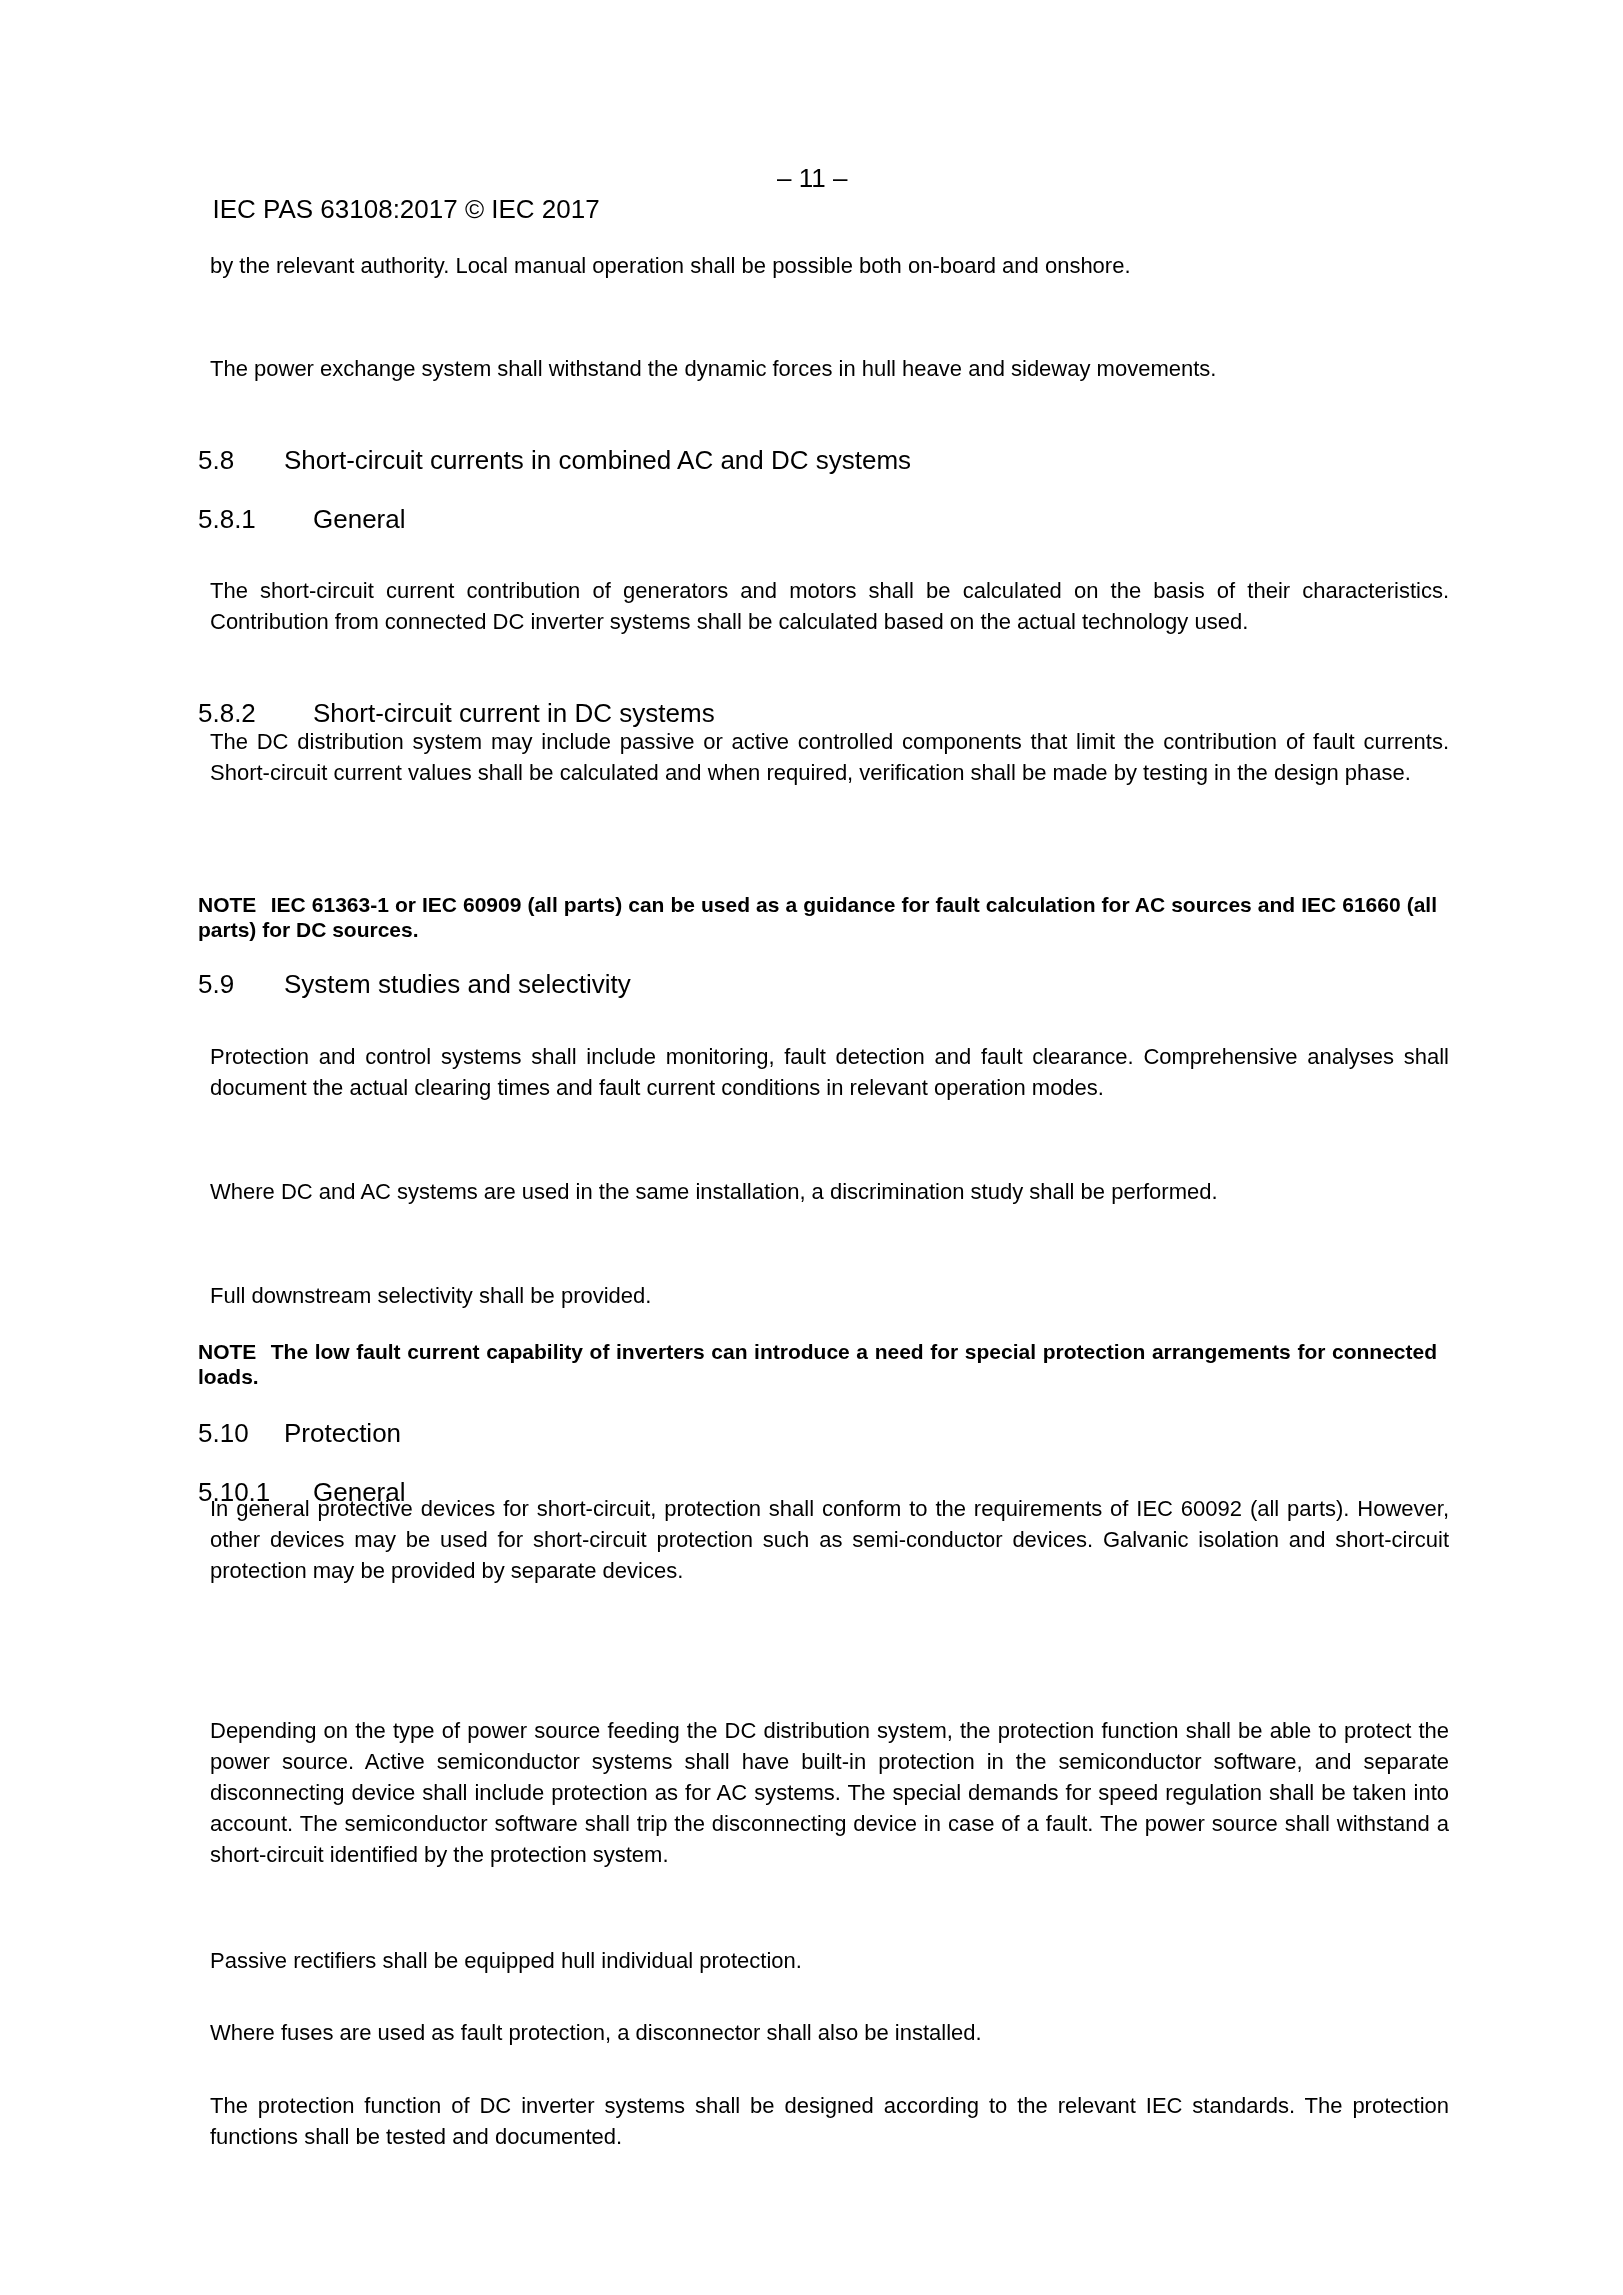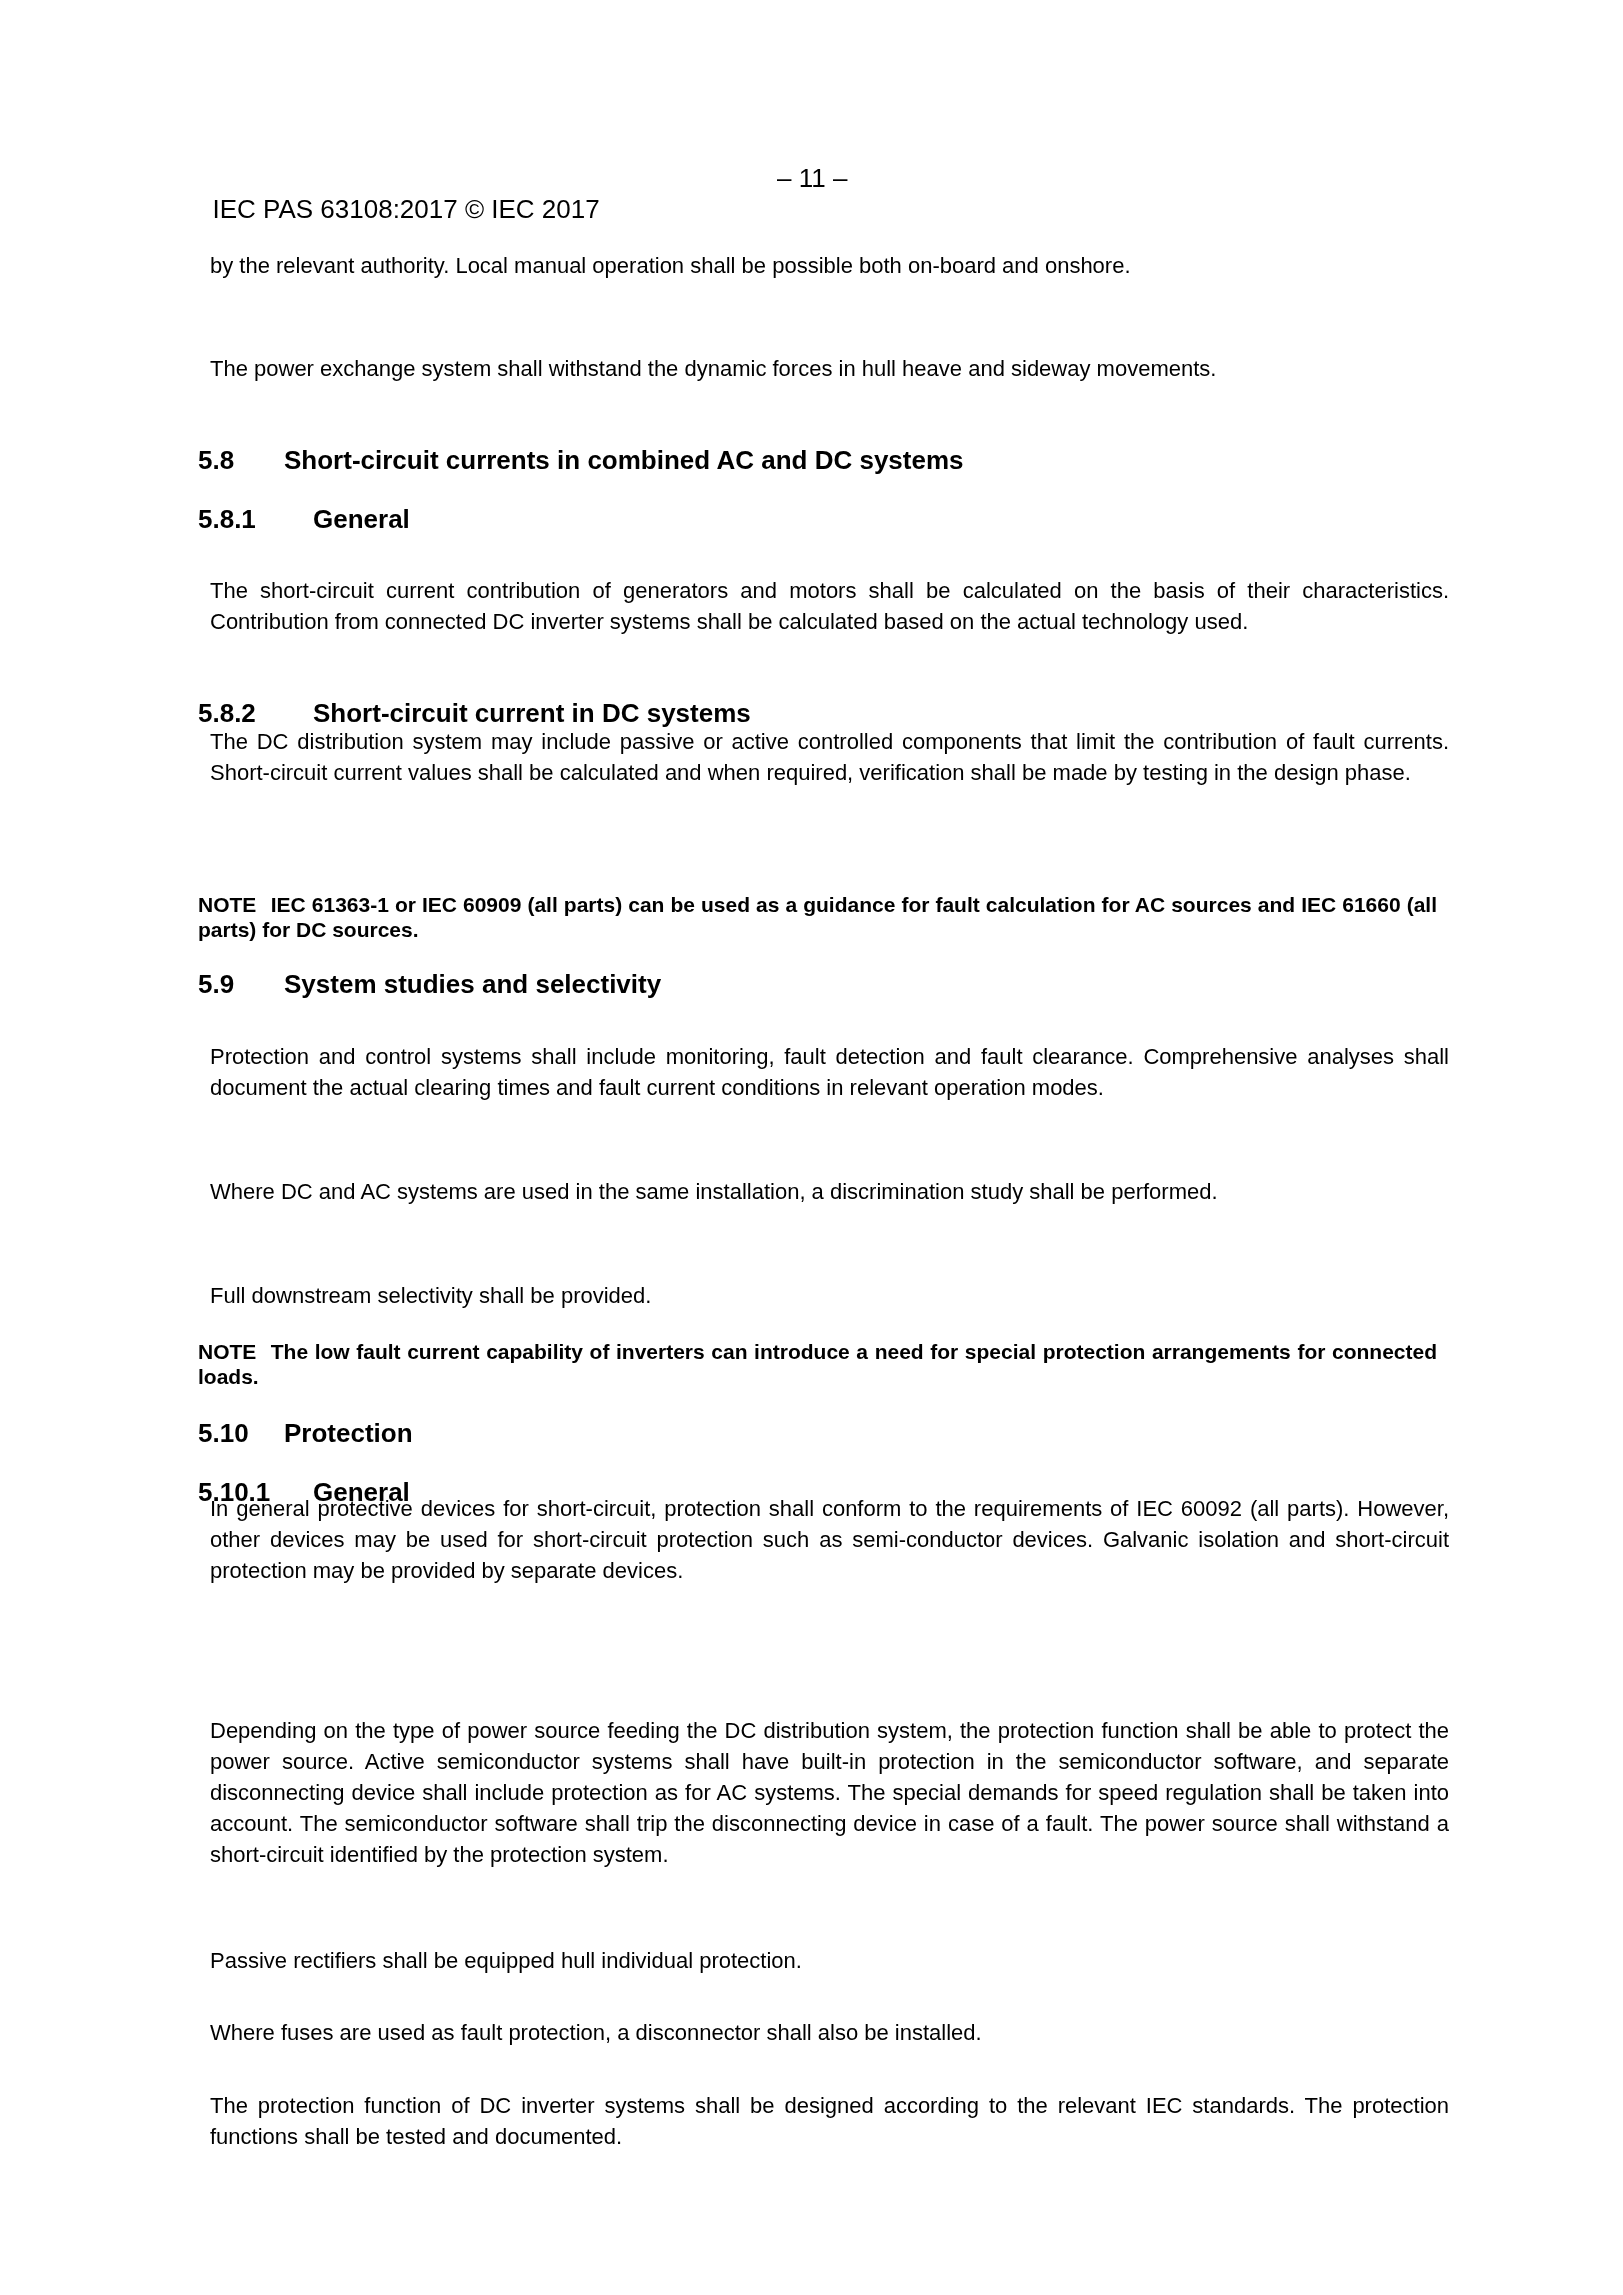--- a/index.html
+++ b/index.html
@@ -2,21 +2,21 @@
 <html style="font-size:10.5px"><head>
 <meta charset="utf-8">
 <style>
   html, body { margin: 0; padding: 0; background: #ffffff; }
   body { width: 1623px; height: 2295px; position: relative; overflow: hidden;
          font-family: "Liberation Sans", sans-serif; color: #000; }
   .blk { position: absolute; left: 198px; width: 1239px; }
   .hdr { font-size: 26px; line-height: 31px; top: 163px; white-space: pre; }
   .hdr .page { position: absolute; left: 579px; top: 0; }
   .p { font-size: 22px; line-height: 31px; text-align: justify; text-align-last: left; margin: 12px; }
-  .h { font-size: 26px; line-height: 31px; font-weight: bold; margin: 0; white-space: nowrap; }
+  .h { font-size: 26px; line-height: 31px; font-weight: normal; margin: 0; white-space: nowrap; }
   .h .num { display: inline-block; }
   .h1 .num { width: 86px; }
   .h2 .num { width: 115px; }
   .note { font-size: 21px; line-height: 25px; text-align: justify; text-align-last: left; margin: 0; font-weight: bold; }
   .note .lbl { margin-right: 14.4px; }
 </style>
 </head>
 <body>
 
 <div class="blk hdr">

